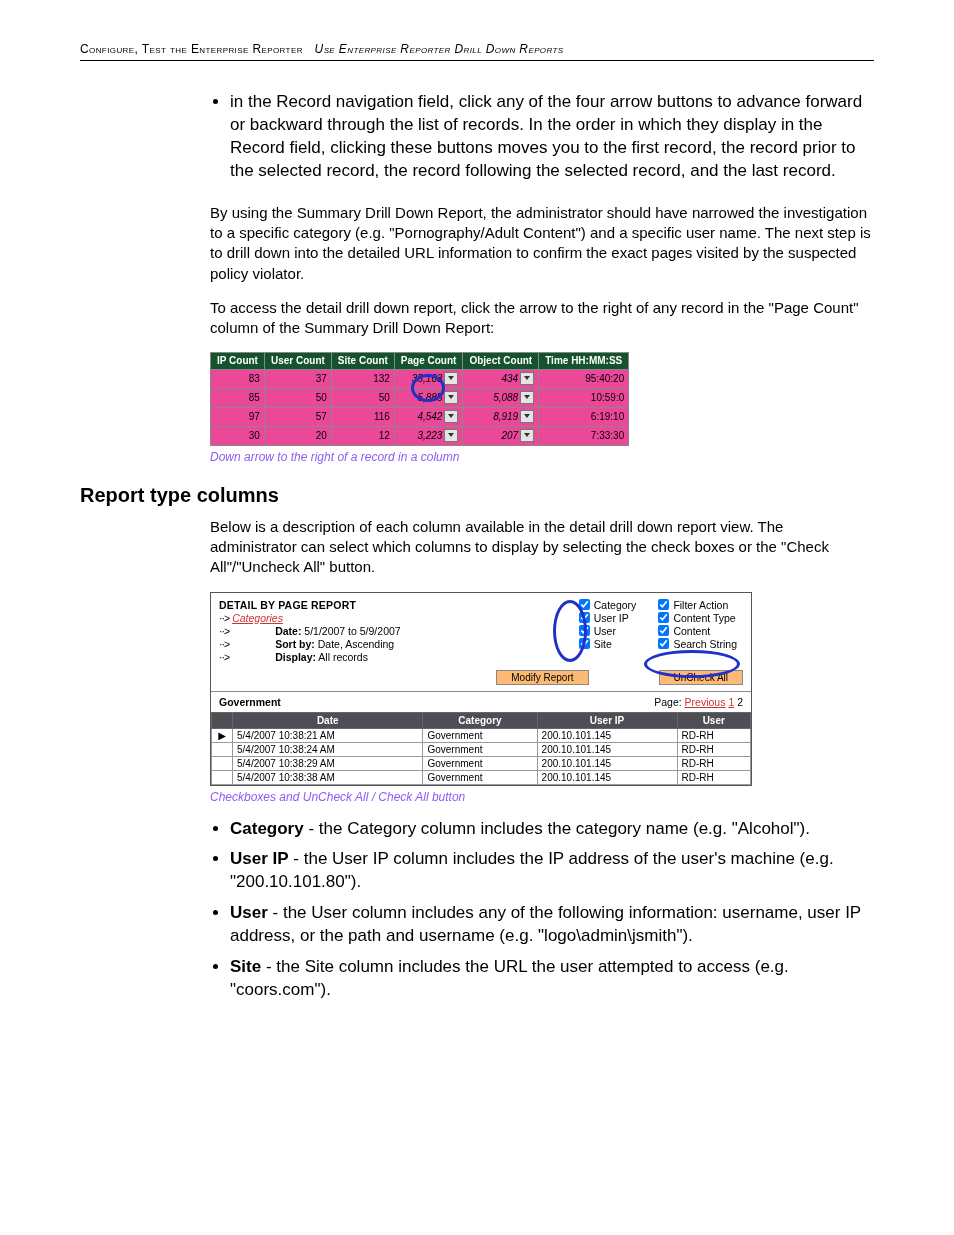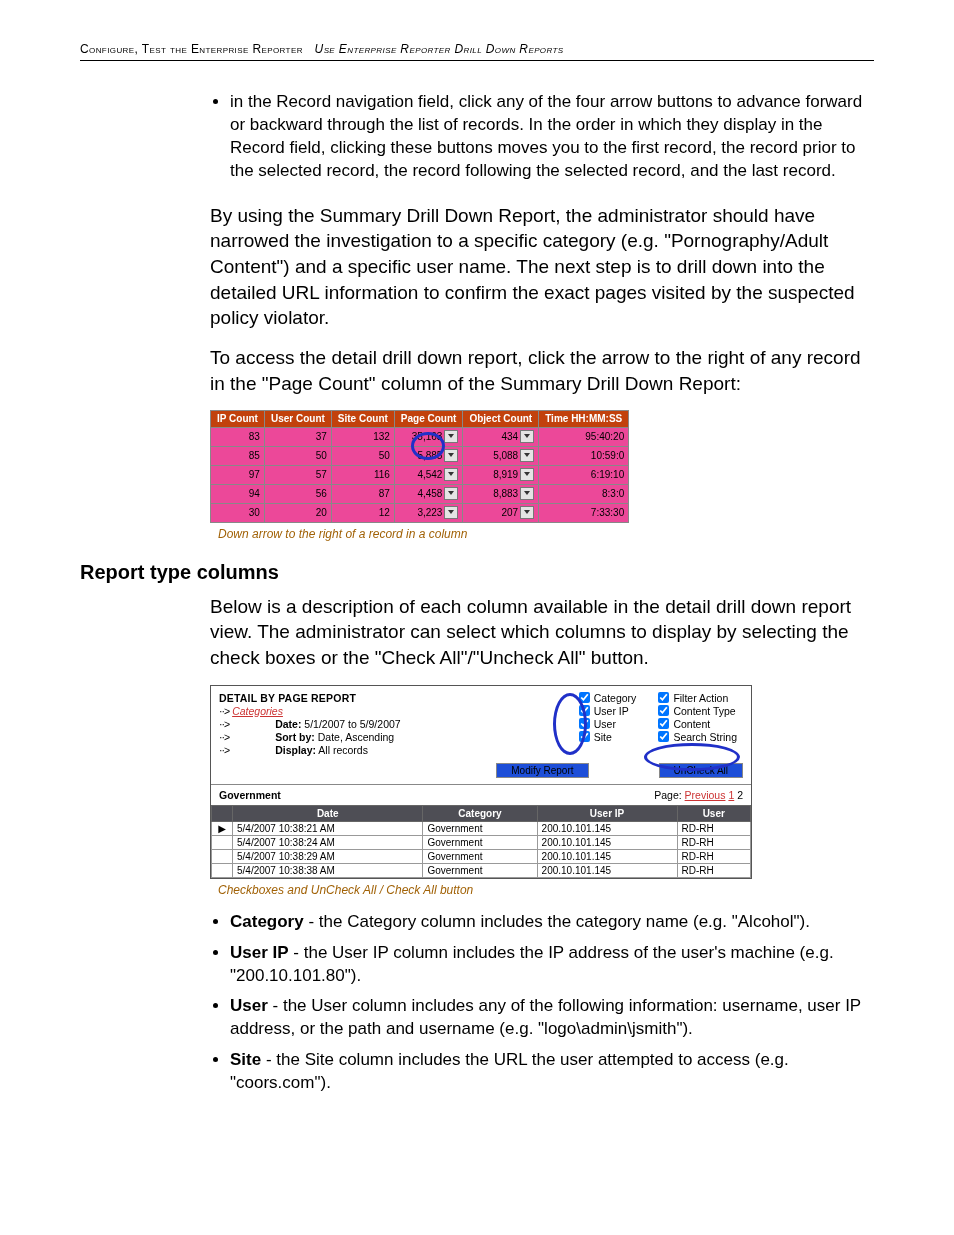--- a/index.html
+++ b/index.html
@@ -19,71 +19,72 @@
   .running-head {
     font-size: 12px;
     letter-spacing: 0.4px;
     border-bottom: 1px solid #000;
     padding-bottom: 4px;
     margin-bottom: 30px;
     font-variant: small-caps;
   }
   .running-head .rh-right { font-style: italic; margin-left: 8px; }
   .body-col { margin-left: 130px; }
-  .body-text { font-size: 19px; line-height: 1.35; margin: 0 0 14px 0; }
+  .body-text { font-size: 15px; line-height: 1.35; margin: 0 0 14px 0; }
   ul.bullets { margin: 0 0 20px 0; padding-left: 20px; }
   ul.bullets li { font-size: 17px; line-height: 1.35; margin-bottom: 8px; }
   ul.bullets li b { font-weight: bold; }
   h1.section {
     font-size: 24px;
     font-style: italic;
     font-weight: bold;
     margin: 22px 0 14px 0;
   }
   h2.subsection {
     font-size: 20px;
     font-weight: bold;
     margin: 20px 0 10px 0;
   }
   .caption {
     font-size: 12px;
     font-style: italic;
-    color: #a16207;
-    margin: 4px 0 14px 8px;
+    color: #8b5cf6;
+    margin: 4px 0 14px 0;
   }
   .figure { margin-left: 130px; }
 
   
   table.count-table {
     border-collapse: collapse;
     font-size: 10px;
     margin-top: 4px;
   }
   table.count-table th {
-    background: #c2410c;
+    background: #14532d;
     color: #fff;
     font-weight: bold;
     border: 1px solid #888;
     padding: 2px 6px;
     text-align: center;
     line-height: 1.15;
   }
   table.count-table td {
     border: 1px solid #888;
     padding: 2px 4px;
     text-align: right;
     background: #ec4899;
     height: 14px;
   }
   .dd-cell {
     display: inline-flex;
     align-items: center;
     justify-content: flex-end;
     gap: 2px;
     width: 100%;
+    font-style: italic;
   }
   .dd-arrow {
     display: inline-block;
     width: 12px; height: 11px;
     border: 1px solid #777;
     background: #e4e4e4;
     position: relative;
   }
   .dd-arrow::after {
     content: "";
@@ -134,21 +135,21 @@
   .chk input { width: 11px; height: 11px; margin:0; }
   .dp-buttons {
     padding: 2px 8px 6px 8px;
     display: flex;
     justify-content: flex-end;
     gap: 70px;
   }
   .dp-buttons button {
     font-size: 10px;
     padding: 1px 14px;
-    background: #1d4ed8;
+    background: #fdba74;
     border: 1px solid #888;
   }
   .dp-mid {
     border-top: 1px solid #888;
     display: flex;
     justify-content: space-between;
     padding: 4px 8px;
     font-weight: bold;
   }
   .dp-mid .pager { font-weight: normal; }
@@ -241,28 +242,20 @@
             <td><span class="dd-cell">5,088<span class="dd-arrow"></span></span></td>
             <td>10:59:0</td>
           </tr>
           <tr>
             <td>97</td>
             <td>57</td>
             <td>116</td>
             <td><span class="dd-cell">4,542<span class="dd-arrow"></span></span></td>
             <td><span class="dd-cell">8,919<span class="dd-arrow"></span></span></td>
             <td>6:19:10</td>
-          </tr>
-          <tr>
-            <td>94</td>
-            <td>56</td>
-            <td>87</td>
-            <td><span class="dd-cell">4,458<span class="dd-arrow"></span></span></td>
-            <td><span class="dd-cell">8,883<span class="dd-arrow"></span></span></td>
-            <td>8:3:0</td>
           </tr>
           <tr>
             <td>30</td>
             <td>20</td>
             <td>12</td>
             <td><span class="dd-cell">3,223<span class="dd-arrow"></span></span></td>
             <td><span class="dd-cell">207<span class="dd-arrow"></span></span></td>
             <td>7:33:30</td>
           </tr>
         </tbody>

